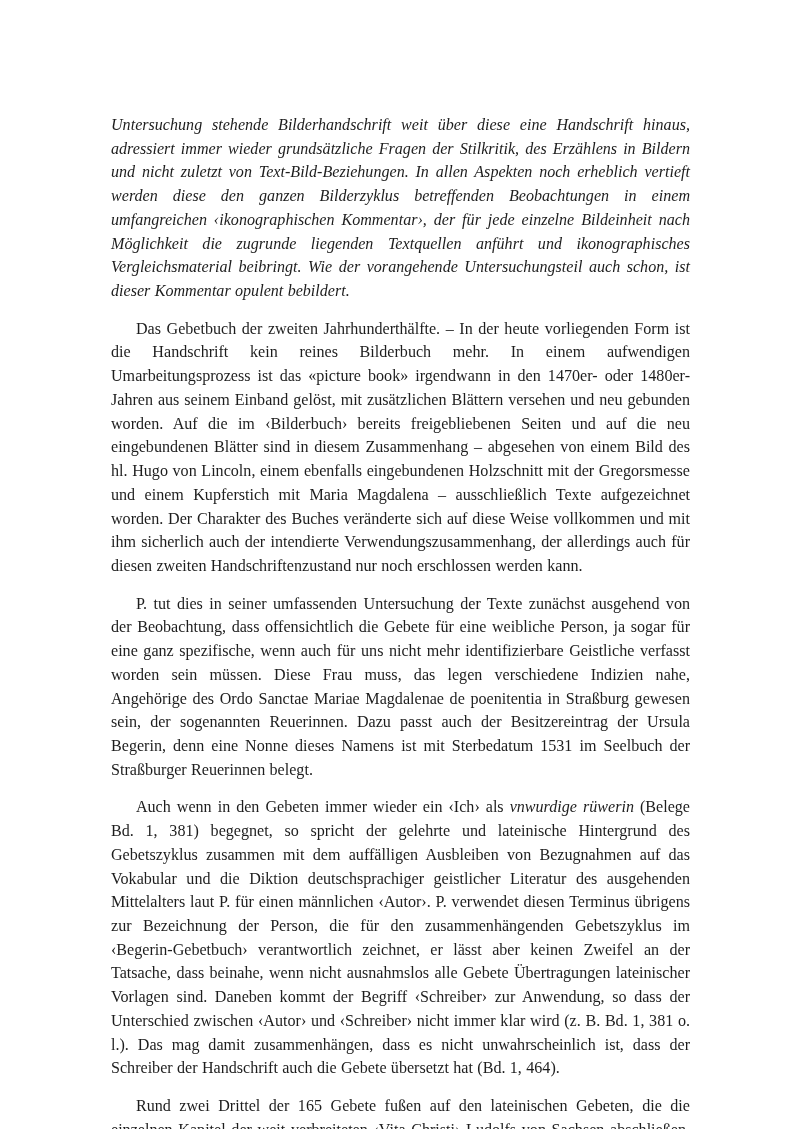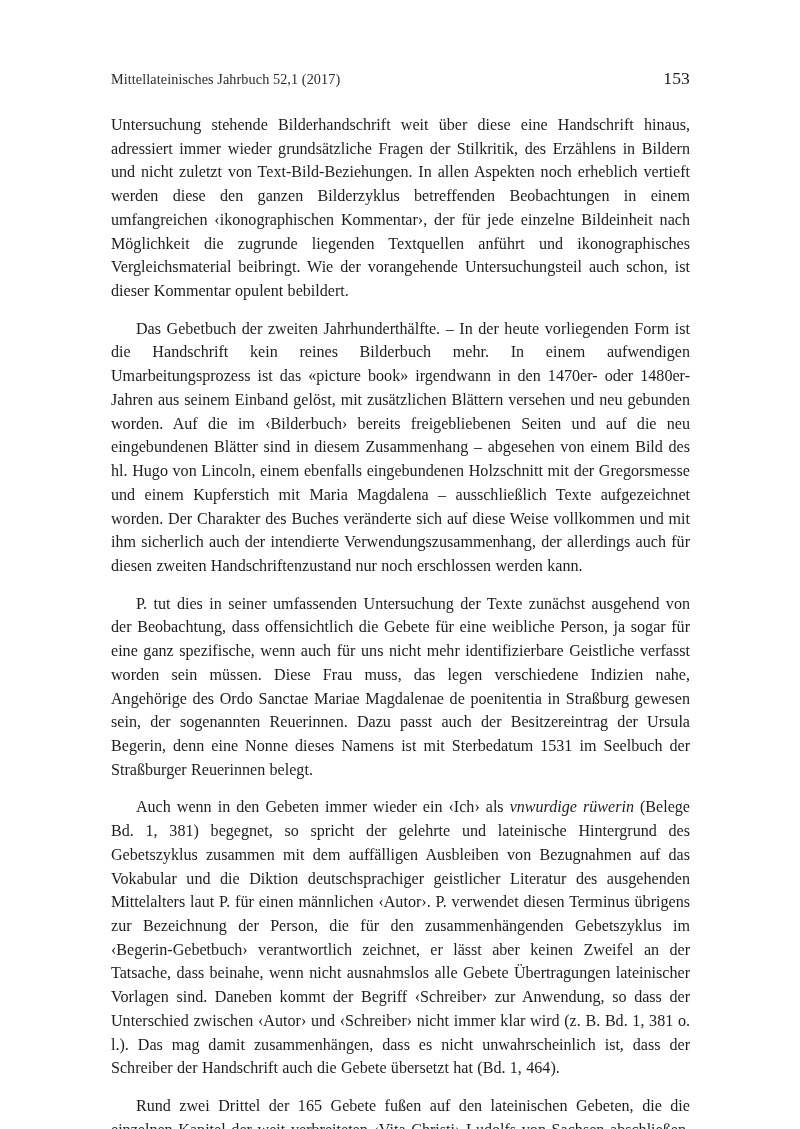--- a/index.html
+++ b/index.html
@@ -54,34 +54,31 @@
     -webkit-hyphens: none;
     word-spacing: 0.02em;
     color: #1d1d1d;
   }
   .textblock p.indent {
     text-indent: 1.55em;
     margin-top: 14px;
   }
   .textblock p.noindent {
     text-indent: 0;
+    font-style: italic;
   }
   i, .ital {
     font-style: italic;
   }
 </style>
 </head>
 <body>
 
 <div class="page">
 
-  <div class="running-head">
-    <span class="rh-title">Mittellateinisches Jahrbuch 52,1 (2017)</span>
-    <span class="rh-folio">153</span>
-  </div>
 
   <div class="textblock">
 
     <p class="noindent">Untersuchung stehende Bilderhandschrift weit über diese eine Handschrift hinaus, adressiert immer wieder grundsätzliche Fragen der Stilkritik, des Erzählens in Bildern und nicht zuletzt von Text-Bild-Beziehungen. In allen Aspekten noch erheblich vertieft werden diese den ganzen Bilderzyklus betreffenden Beobachtungen in einem umfangreichen ‹ikonographischen Kommentar›, der für jede einzelne Bildeinheit nach Möglichkeit die zugrunde liegenden Textquellen anführt und ikonographisches Vergleichsmaterial beibringt. Wie der vorangehende Untersuchungsteil auch schon, ist dieser Kommentar opulent bebildert.</p>
 
     <p class="indent">Das Gebetbuch der zweiten Jahrhunderthälfte. – In der heute vorliegenden Form ist die Handschrift kein reines Bilderbuch mehr. In einem aufwendigen Umarbeitungsprozess ist das «picture book» irgendwann in den 1470er- oder 1480er-Jahren aus seinem Einband gelöst, mit zusätzlichen Blättern versehen und neu gebunden worden. Auf die im ‹Bilderbuch› bereits freigebliebenen Seiten und auf die neu eingebundenen Blätter sind in diesem Zusammenhang – abgesehen von einem Bild des hl. Hugo von Lincoln, einem ebenfalls eingebundenen Holzschnitt mit der Gregorsmesse und einem Kupferstich mit Maria Magdalena – ausschließlich Texte aufgezeichnet worden. Der Charakter des Buches veränderte sich auf diese Weise vollkommen und mit ihm sicherlich auch der intendierte Verwendungszusammenhang, der allerdings auch für diesen zweiten Handschriftenzustand nur noch erschlossen werden kann.</p>
 
     <p class="indent">P. tut dies in seiner umfassenden Untersuchung der Texte zunächst ausgehend von der Beobachtung, dass offensichtlich die Gebete für eine weibliche Person, ja sogar für eine ganz spezifische, wenn auch für uns nicht mehr identifizierbare Geistliche verfasst worden sein müssen. Diese Frau muss, das legen verschiedene Indizien nahe, Angehörige des Ordo Sanctae Mariae Magdalenae de poenitentia in Straßburg gewesen sein, der sogenannten Reuerinnen. Dazu passt auch der Besitzereintrag der Ursula Begerin, denn eine Nonne dieses Namens ist mit Sterbedatum 1531 im Seelbuch der Straßburger Reuerinnen belegt.</p>
 
     <p class="indent"><span>Auch wenn in den Gebeten immer wieder ein ‹Ich› als </span><i class="ital">vnwurdige rüwerin</i><span> (Belege Bd. 1, 381) begegnet, so spricht der gelehrte und lateinische Hintergrund des Gebetszyklus zusammen mit dem auffälligen Ausbleiben von Bezugnahmen auf das Vokabular und die Diktion deutschsprachiger geistlicher Literatur des ausgehenden Mittelalters laut P. für einen männlichen ‹Autor›. P. verwendet diesen Terminus übrigens zur Bezeichnung der Person, die für den zusammenhängenden Gebetszyklus im ‹Begerin-Gebetbuch› verantwortlich zeichnet, er lässt aber keinen Zweifel an der Tatsache, dass beinahe, wenn nicht ausnahmslos alle Gebete Übertragungen lateinischer Vorlagen sind. Daneben kommt der Begriff ‹Schreiber› zur Anwendung, so dass der Unterschied zwischen ‹Autor› und ‹Schreiber› nicht immer klar wird (z. B. Bd. 1, 381 o. l.). Das mag damit zusammenhängen, dass es nicht unwahrscheinlich ist, dass der Schreiber der Handschrift auch die Gebete übersetzt hat (Bd. 1, 464).</span></p>

